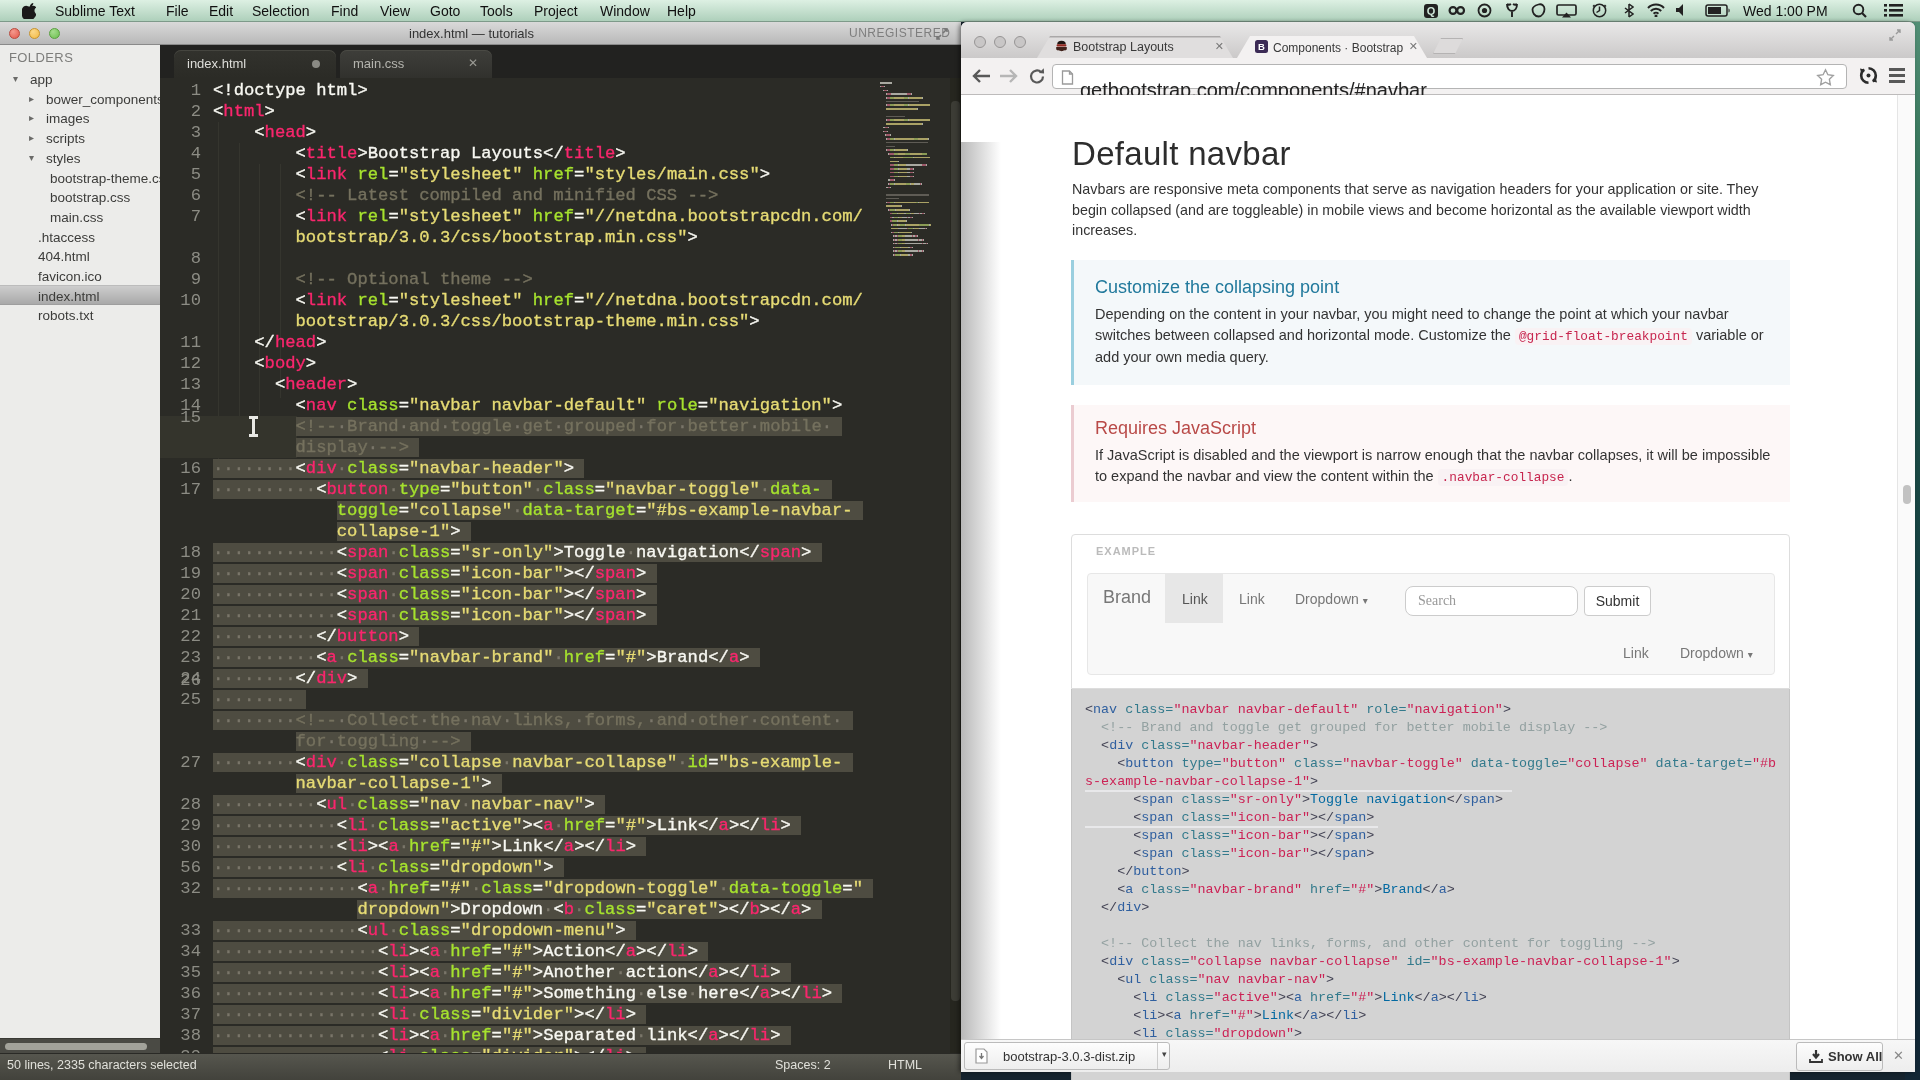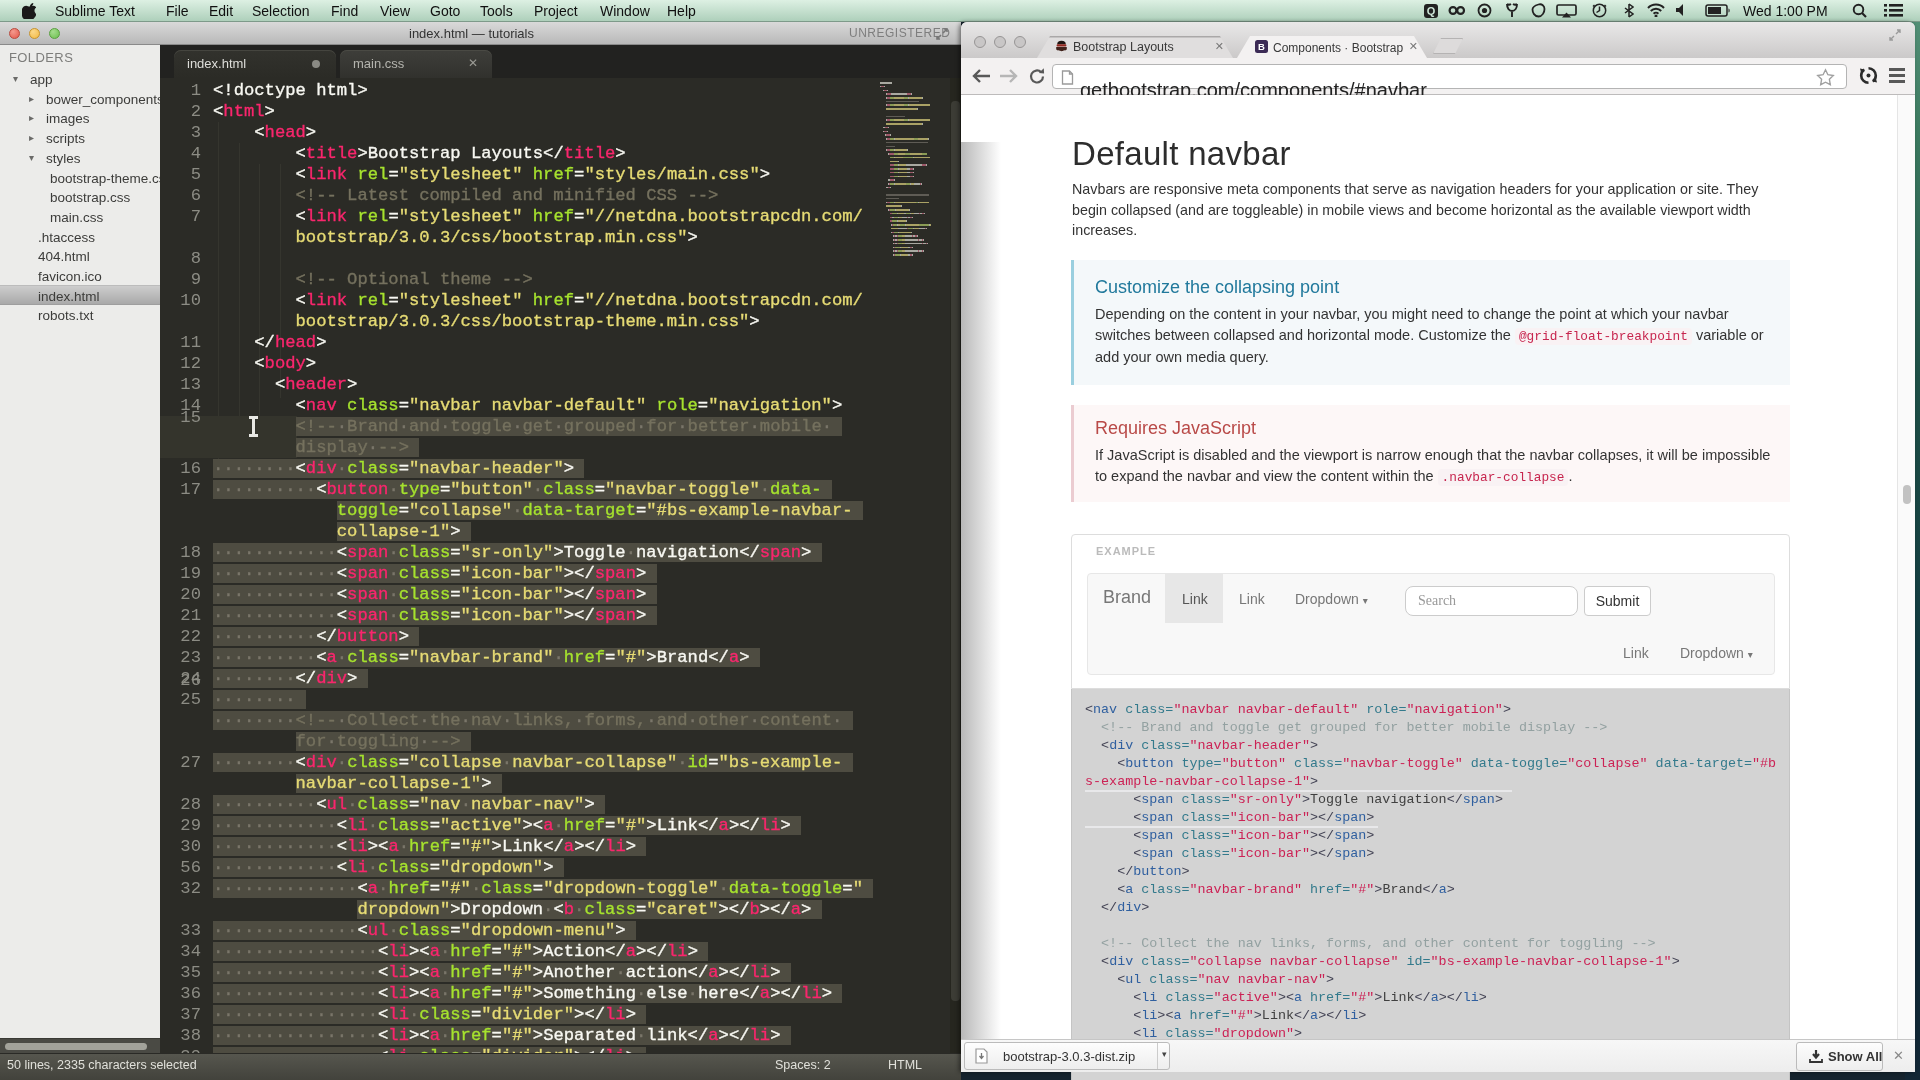--- a/index.html
+++ b/index.html
@@ -70,21 +70,21 @@
 #exlabel{position:absolute;left:24px;top:10px;font-size:11px;font-weight:bold;color:#bbb;letter-spacing:1px}
 #exnav{position:absolute;left:15px;top:38px;width:688px;height:102px;background:#f8f8f8;border:1px solid #e7e7e7;border-radius:4px}
 #exnav .brand{position:absolute;left:15px;top:13px;font-size:18px;color:#777}
 #exnav .lnk{position:absolute;font-size:14px;color:#777}
 #exnav .act{position:absolute;left:77px;top:0;width:58px;height:49px;background:#e7e7e7}
 #exnav input{position:absolute;left:317px;top:12px;width:173px;height:30px;border:1px solid #ccc;border-radius:8px;font-size:14px;color:#999;padding-left:12px;font-family:Liberation Serif, serif;background:#fff}
 #exnav .btn{position:absolute;left:496px;top:12px;width:67px;height:30px;border:1px solid #ccc;border-radius:4px;background:#fff;font-size:14px;color:#333;text-align:center;line-height:28px}
 #bpre{position:absolute;left:110px;top:594px;width:719px;height:417px;background:#d3d3d3;border:1px solid #c4c4c4;border-top:0}
 .bcr{position:absolute;left:13px;white-space:pre;font-family:"Liberation Mono",monospace;font-size:13.4px;line-height:18px}
 .bcr i{font-style:normal}
-i.T{color:#2f5f9f}i.A{color:#337a8c}i.V{color:#cc2255}i.N{color:#445}i.X{color:#404040}i.K{color:#93a1a1}
+i.T{color:#2f5f9f}i.A{color:#337a8c}i.V{color:#cc2255}i.N{color:#445}i.X{color:#0369a1}i.K{color:#93a1a1}
 .wgap{position:absolute;height:2px;background:#e8e8ea}
 #dlbtn{position:absolute;left:3px;top:2px;width:206px;height:28px;background:linear-gradient(180deg,#fdfdfd,#eee);border:1px solid #bbb;border-radius:3px;font-size:13px;color:#333}
 #showall{position:absolute;left:835px;top:2px;width:87px;height:29px;background:linear-gradient(180deg,#fdfdfd,#eee);border:1px solid #bbb;border-radius:3px;font-size:13px;color:#333;font-weight:bold;white-space:nowrap}
 </style></head><body>
 <div class="abs" id="deskR"></div>
 <div class="abs" id="menubar">
   <svg class="mi" style="left:22px;top:3px" width="14" height="16" viewBox="0 0 14 16">
       <path fill="#1a1a1a" d="M9.8 0c.1 1-.3 1.9-.9 2.6-.6.7-1.6 1.2-2.5 1.1-.1-.9.4-1.9 1-2.5C8 .5 9 .1 9.8 0zM12.7 11.7c-.4 1-.6 1.4-1.2 2.3-.8 1.2-1.9 2.7-3.2 2.7-1.2 0-1.5-.8-3.1-.8-1.6 0-2 .8-3.2.8-1.3 0-2.3-1.3-3.1-2.5C-2.2 10.8-2.4 7-1 4.9c.9-1.4 2.3-2.2 3.6-2.2 1.4 0 2.3.8 3.5.8 1.1 0 1.8-.8 3.5-.8 1.2 0 2.4.6 3.3 1.7-2.9 1.6-2.4 5.7.8 7.3z" transform="translate(1.5,0)"></path>
     </svg>
   <span class="mi" style="left:55px;font-weight:normal">Sublime Text</span>

